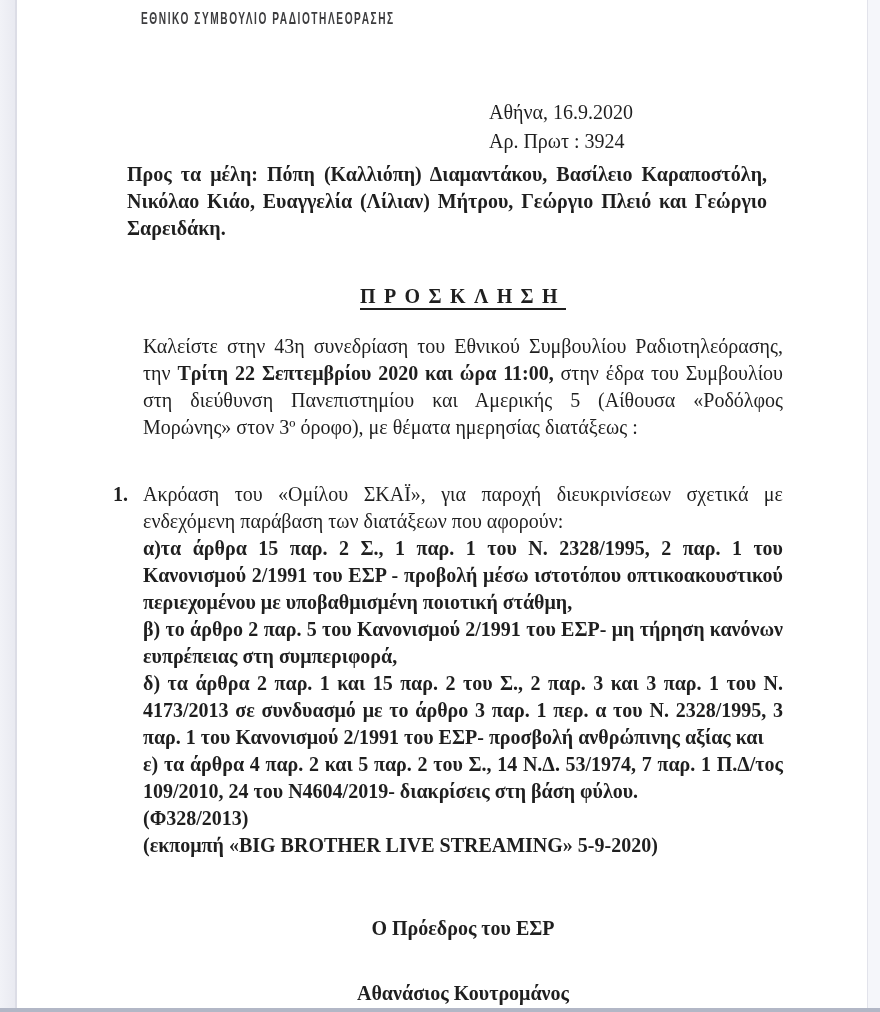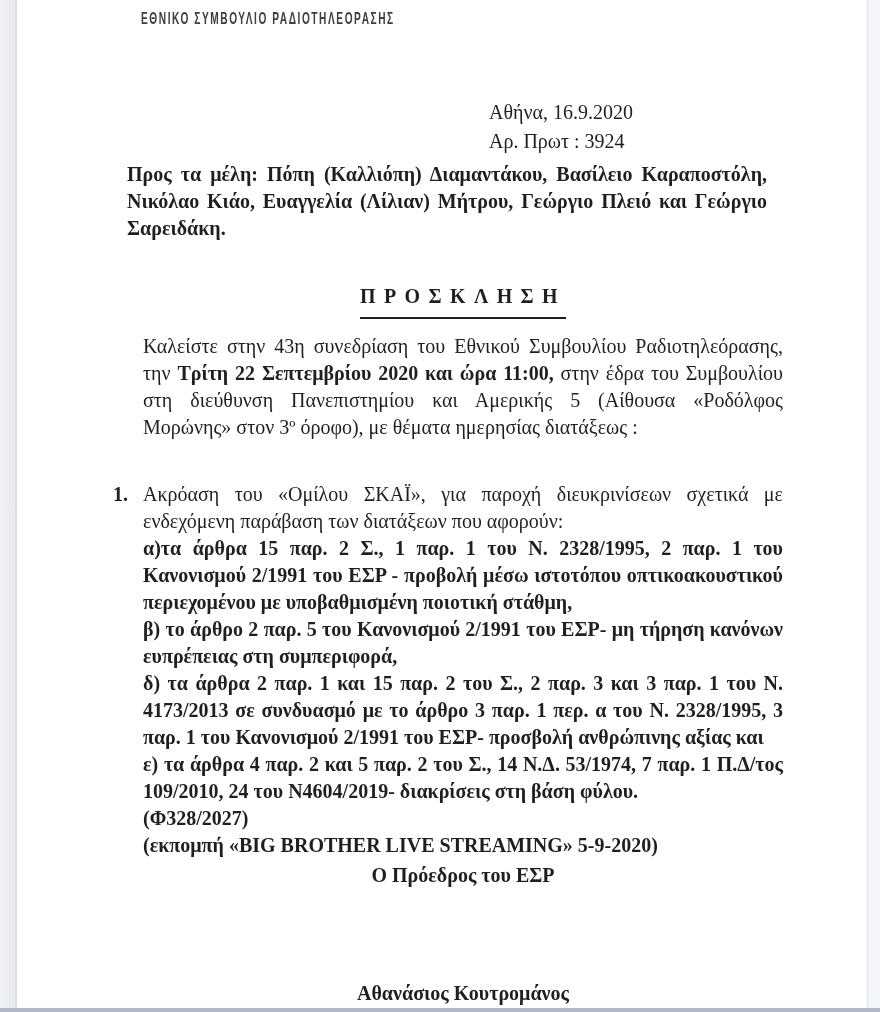--- a/index.html
+++ b/index.html
@@ -69,21 +69,21 @@
     position: absolute;
     top: 285px; left: 143px;
     width: 640px;
     text-align: center;
   }
   .doc-title span {
     font-size: 20px;
     font-weight: 700;
     letter-spacing: 0.42em;
     border-bottom: 2px solid #1f1f1f;
-    padding-bottom: 10px;
+    padding-bottom: 1px;
   }
   .intro {
     position: absolute;
     top: 333px; left: 143px;
     width: 640px;
     font-size: 20px;
     line-height: 27px;
     text-align: justify;
   }
   .bold { font-weight: 700; }
@@ -101,21 +101,21 @@
   }
   .agenda-lead {
     text-align: justify;
   }
   .agenda-item {
     text-align: justify;
     font-weight: 700;
   }
   .sig-role {
     position: absolute;
-    top: 864px; left: 143px;
+    top: 917px; left: 143px;
     width: 640px;
     text-align: center;
     font-size: 20px;
     font-weight: 700;
   }
   .sig-name {
     position: absolute;
     top: 982px; left: 143px;
     width: 640px;
     text-align: center;
@@ -146,18 +146,18 @@
 
 <div class="intro"><span>Καλείστε στην 43η συνεδρίαση του Εθνικού Συμβουλίου Ραδιοτηλεόρασης, την </span><span class="bold">Τρίτη 22 Σεπτεμβρίου 2020  και ώρα 11:00,</span><span> στην έδρα του Συμβουλίου στη διεύθυνση Πανεπιστημίου και Αμερικής 5 (Αίθουσα «Ροδόλφος Μορώνης» στον 3º όροφο), με θέματα ημερησίας διατάξεως :</span></div>
 
 <div class="agenda">
   <span class="agenda-number">1.</span>
   <div class="agenda-lead">Ακρόαση του «Ομίλου ΣΚΑΪ», για παροχή διευκρινίσεων σχετικά με ενδεχόμενη παράβαση των διατάξεων  που αφορούν:</div>
   <div class="agenda-item">α)τα άρθρα 15 παρ. 2 Σ., 1 παρ. 1 του Ν. 2328/1995, 2 παρ. 1 του Κανονισμού 2/1991  του ΕΣΡ - προβολή μέσω ιστοτόπου οπτικοακουστικού περιεχομένου με υποβαθμισμένη ποιοτική στάθμη,</div>
   <div class="agenda-item">β) το άρθρο 2 παρ. 5 του Κανονισμού 2/1991 του ΕΣΡ- μη τήρηση κανόνων ευπρέπειας στη συμπεριφορά,</div>
   <div class="agenda-item">δ) τα άρθρα 2 παρ. 1 και 15 παρ. 2 του Σ., 2 παρ. 3 και 3 παρ. 1 του Ν. 4173/2013 σε συνδυασμό με το άρθρο 3 παρ. 1 περ. α του Ν. 2328/1995, 3 παρ. 1 του Κανονισμού 2/1991 του ΕΣΡ- προσβολή ανθρώπινης αξίας και</div>
   <div class="agenda-item">ε) τα άρθρα 4 παρ. 2 και 5 παρ. 2 του Σ., 14 Ν.Δ. 53/1974, 7 παρ. 1 Π.Δ/τος 109/2010, 24 του Ν4604/2019- διακρίσεις στη βάση φύλου.</div>
-  <div class="agenda-item">(Φ328/2027)</div>
+  <div class="agenda-item">(Φ328/2013)</div>
   <div class="agenda-item">(εκπομπή «BIG BROTHER LIVE STREAMING» 5-9-2020)</div>
 </div>
 
 <div class="sig-role">Ο Πρόεδρος του ΕΣΡ</div>
 <div class="sig-name">Αθανάσιος Κουτρομάνος</div>
 
 </body></html>

